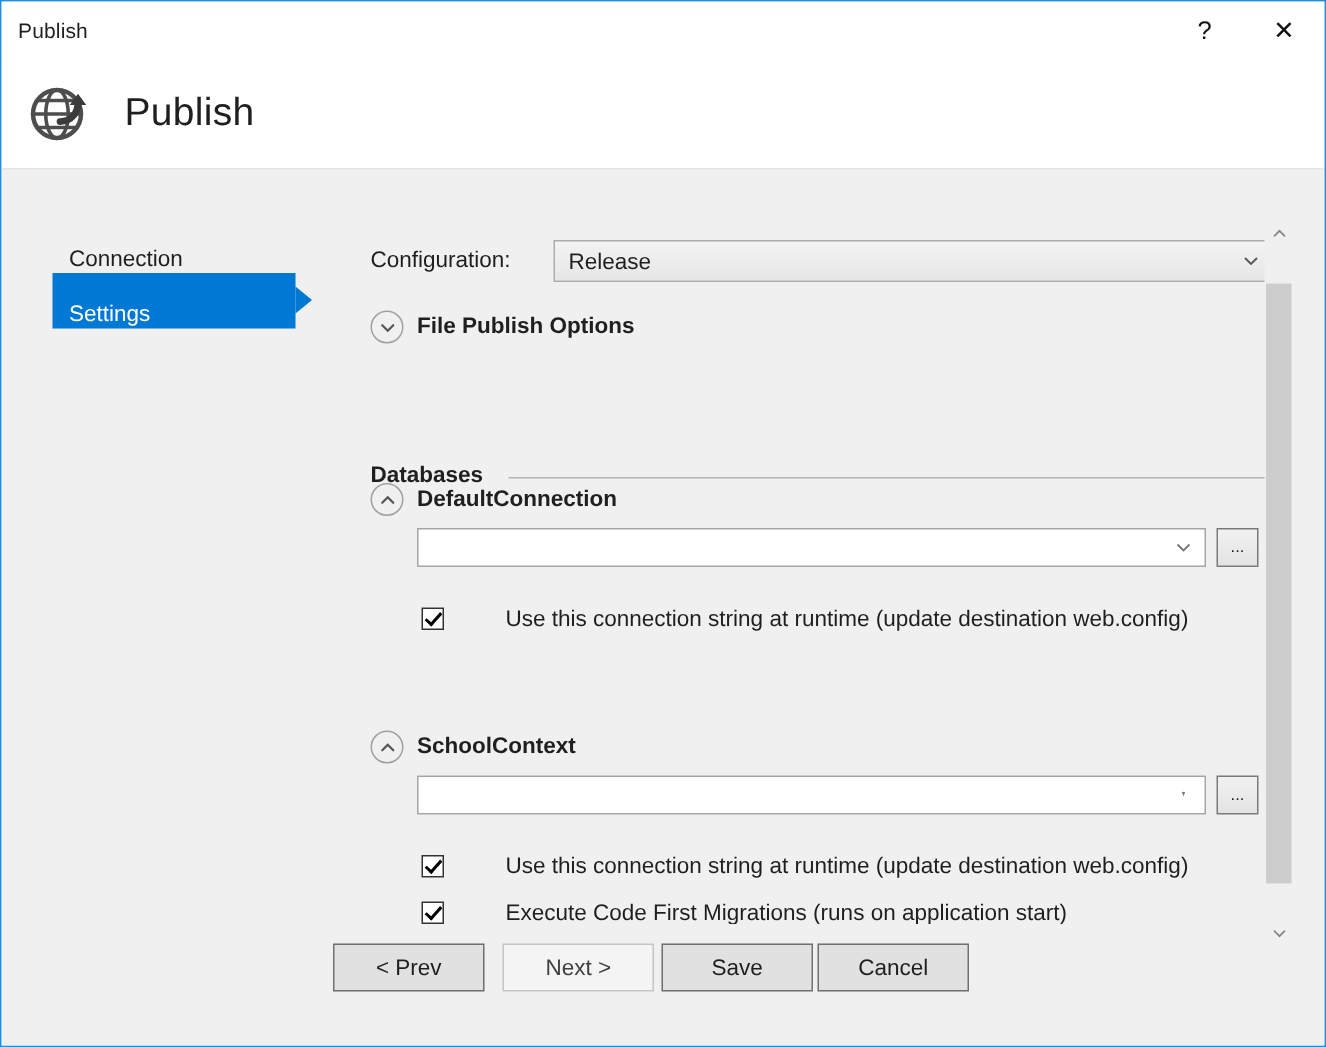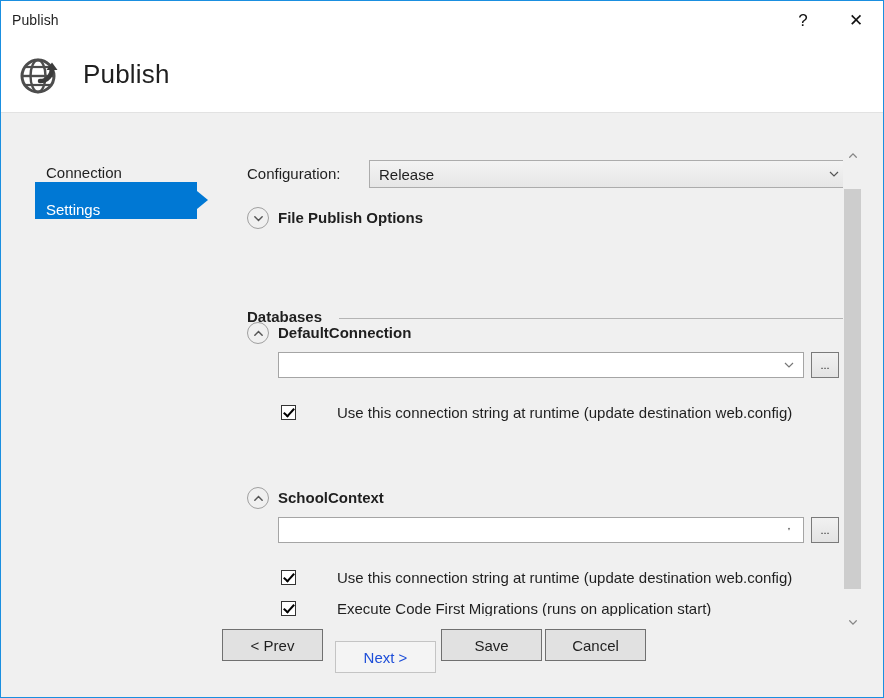--- a/index.html
+++ b/index.html
@@ -369,24 +369,23 @@
     box-sizing: border-box;
     border: 1px solid #707070;
     background: #e1e1e1;
     font-size: 15px;
     color: #1f1f1f;
     cursor: default;
     font-family: "Liberation Sans", sans-serif;
     padding: 0;
   }
   .dlg-button.disabled {
-    color: #1d4ed8;
+    color: #404040;
     border-color: #c4c4c4;
     background: #f4f4f4;
-    margin-top: 12px;
   }
   #btn-prev   { left: 221px; }
   #btn-next   { left: 334px; }
   #btn-save   { left: 440px; }
   #btn-cancel { left: 544px; }
 </style>
 </head>
 <body>
 
 <div id="dialog">

